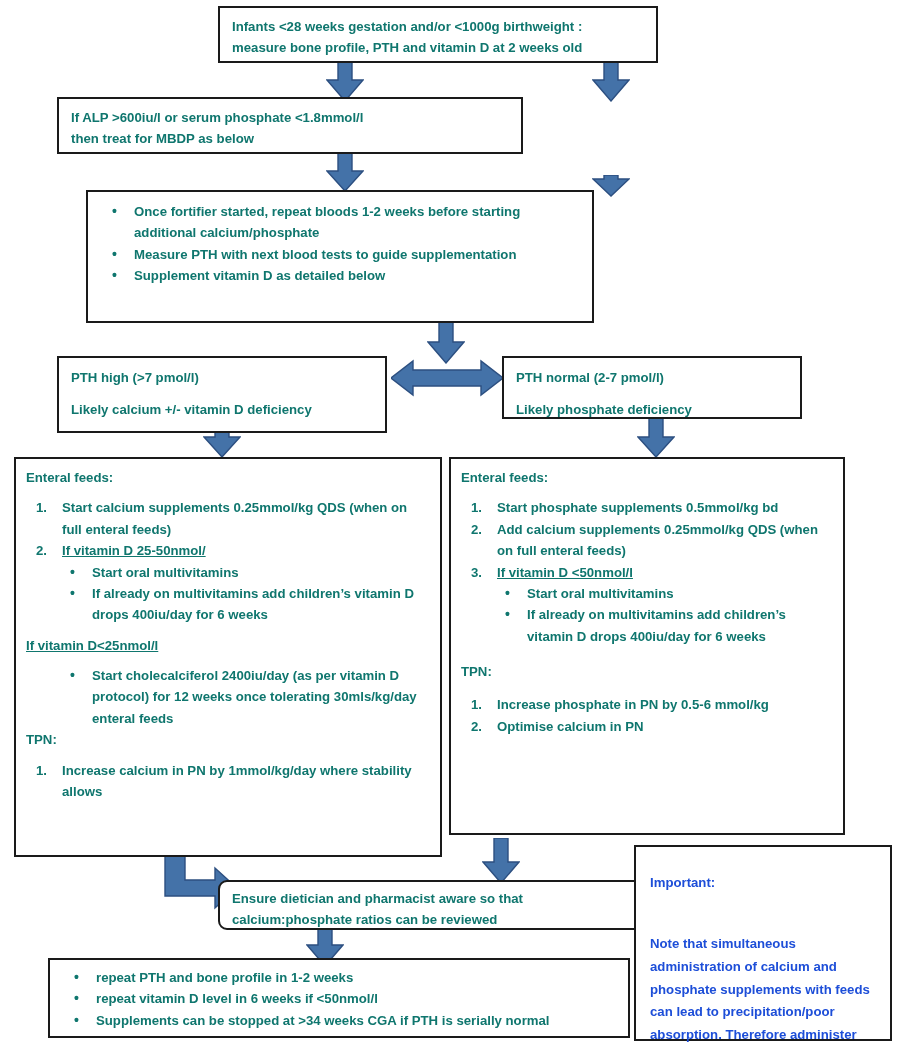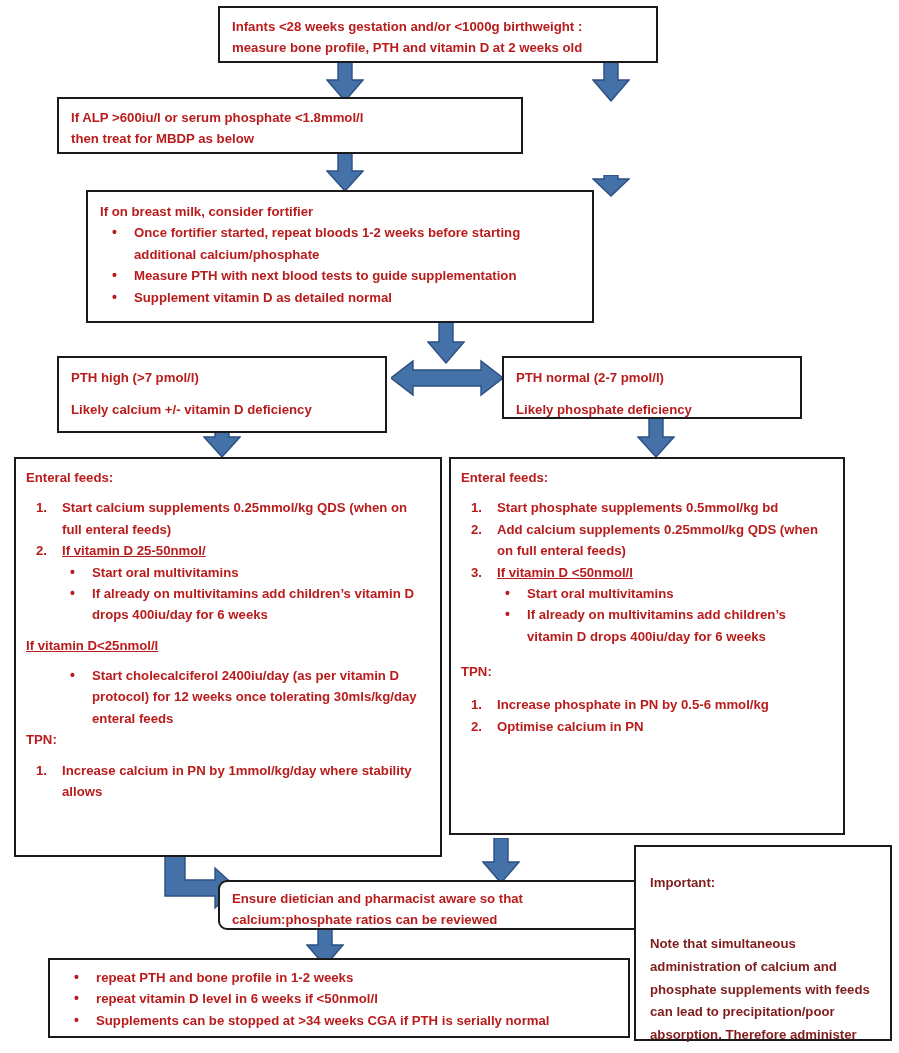--- a/index.html
+++ b/index.html
@@ -15,21 +15,21 @@
     width: 899px;
     height: 1053px;
     background: #ffffff;
     overflow: hidden;
   }
   .box {
     position: absolute;
     box-sizing: border-box;
     border: 2px solid #1a1a1a;
     background: #ffffff;
-    color: #b91c1c;
+    color: #0f766e;
     font-weight: bold;
     font-size: 13.2px;
     line-height: 1.62;
     padding: 8px 10px 8px 12px;
     z-index: 5;
   }
   .box p {
     margin: 0;
   }
   .box .spacer {
@@ -75,21 +75,21 @@
     position: absolute;
     z-index: 3;
   }
   .arrow-down svg, .arrow-h svg, .arrow-elbow svg { display: block; }
 
   .note-box {
     position: absolute;
     box-sizing: border-box;
     border: 2px solid #1a1a1a;
     background: #ffffff;
-    color: #7f1d1d;
+    color: #1d4ed8;
     font-weight: bold;
     font-size: 13.2px;
     line-height: 1.72;
     padding: 12px 12px 10px 14px;
     z-index: 5;
   }
 </style>
 </head>
 <body>
 
@@ -166,25 +166,24 @@
     <p>measure bone profile, PTH and vitamin D at 2 weeks old</p>
   </div>
 
   <div class="box" style="left:57px; top:97px; width:466px; height:57px;">
     <p>If ALP &gt;600iu/l or serum phosphate &lt;1.8mmol/l</p>
     <p>then treat for MBDP as below</p>
   </div>
 
 
   <div class="box" style="left:86px; top:190px; width:508px; height:133px; padding-top:9px;">
-    <p>If on breast milk, consider fortifier</p>
     <ul class="bul">
       <li>Once fortifier started, repeat bloods 1-2 weeks before starting additional calcium/phosphate</li>
       <li>Measure PTH with next blood tests to guide supplementation</li>
-      <li>Supplement vitamin D as detailed normal</li>
+      <li>Supplement vitamin D as detailed below</li>
     </ul>
   </div>
 
   <div class="box" style="left:57px; top:356px; width:330px; height:77px; padding-top:9px;">
     <p>PTH high (&gt;7 pmol/l)</p>
     <div class="spacer"></div>
     <p>Likely calcium +/- vitamin D deficiency</p>
   </div>
 
   <div class="box" style="left:502px; top:356px; width:300px; height:63px; padding-top:9px;">

